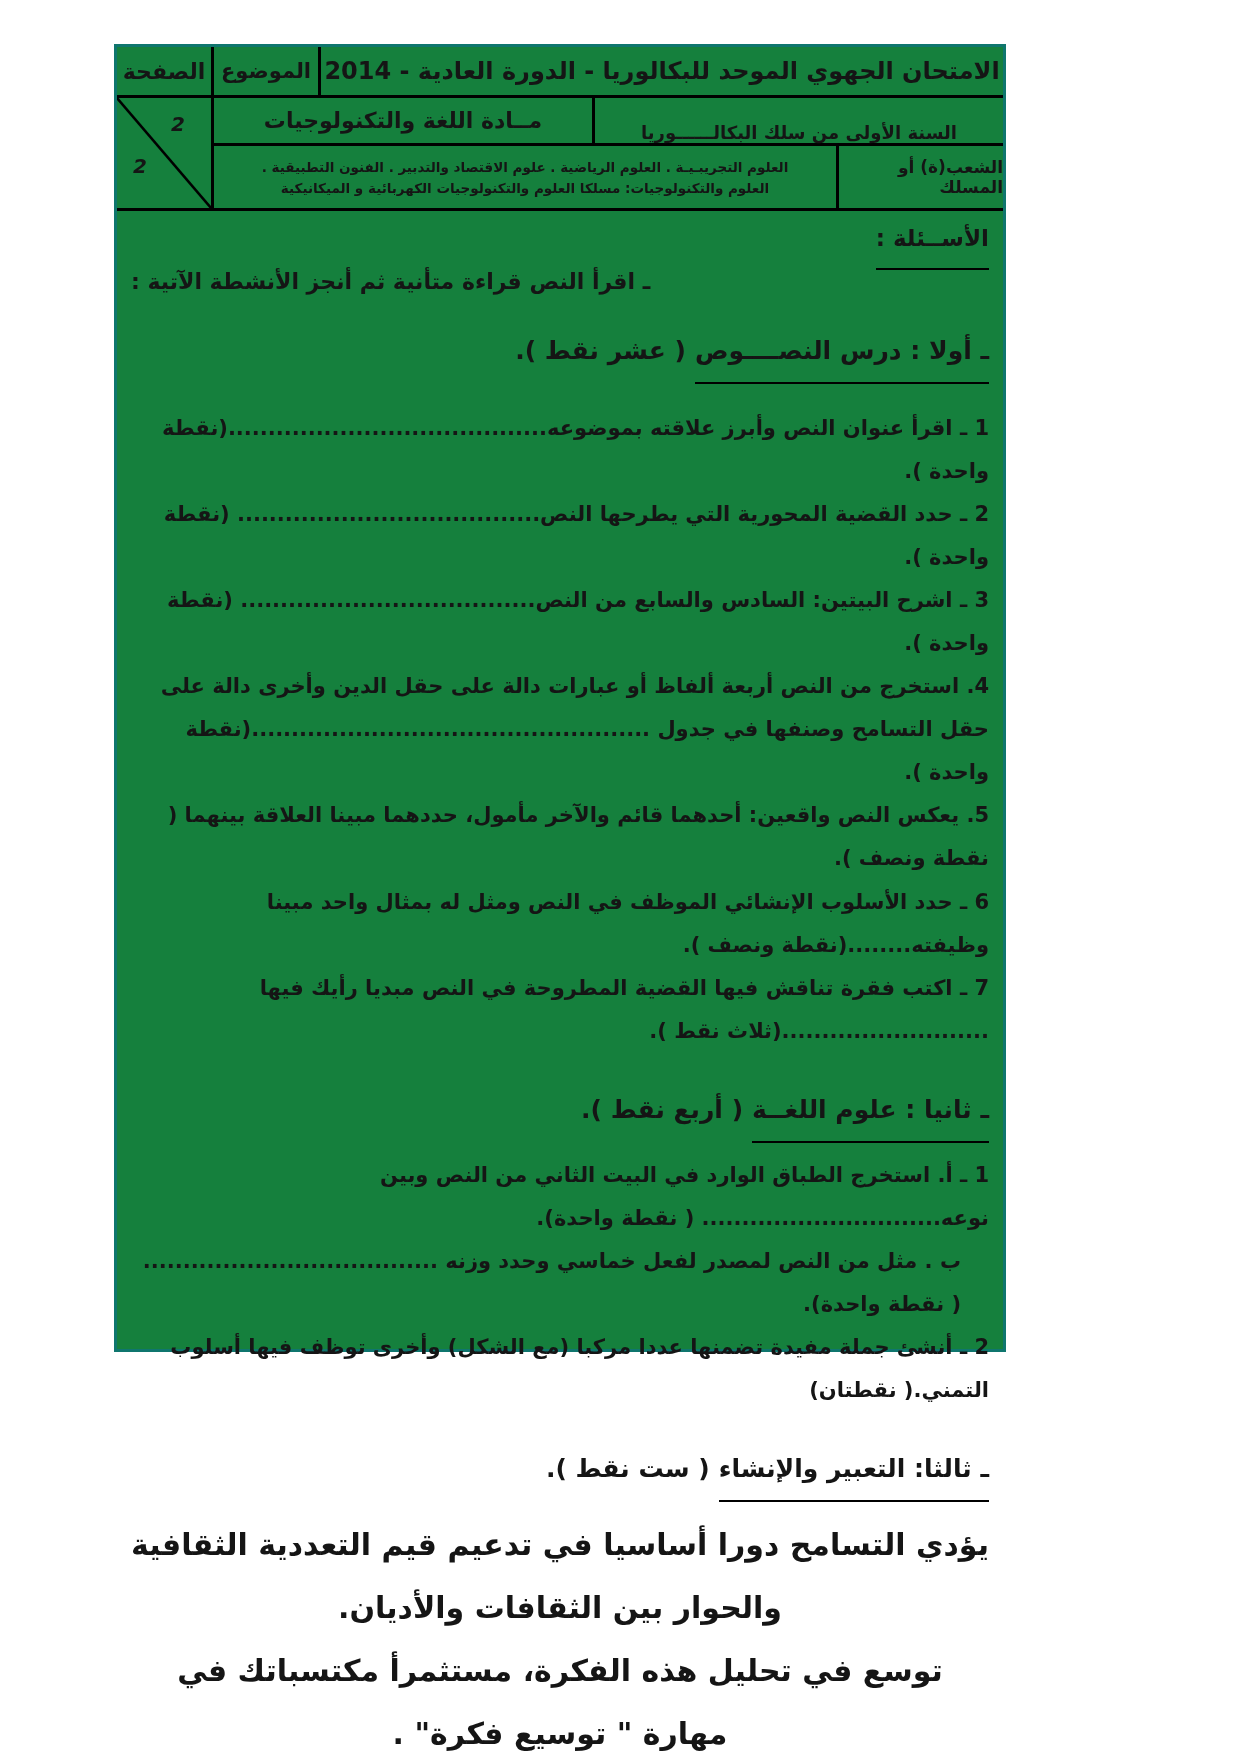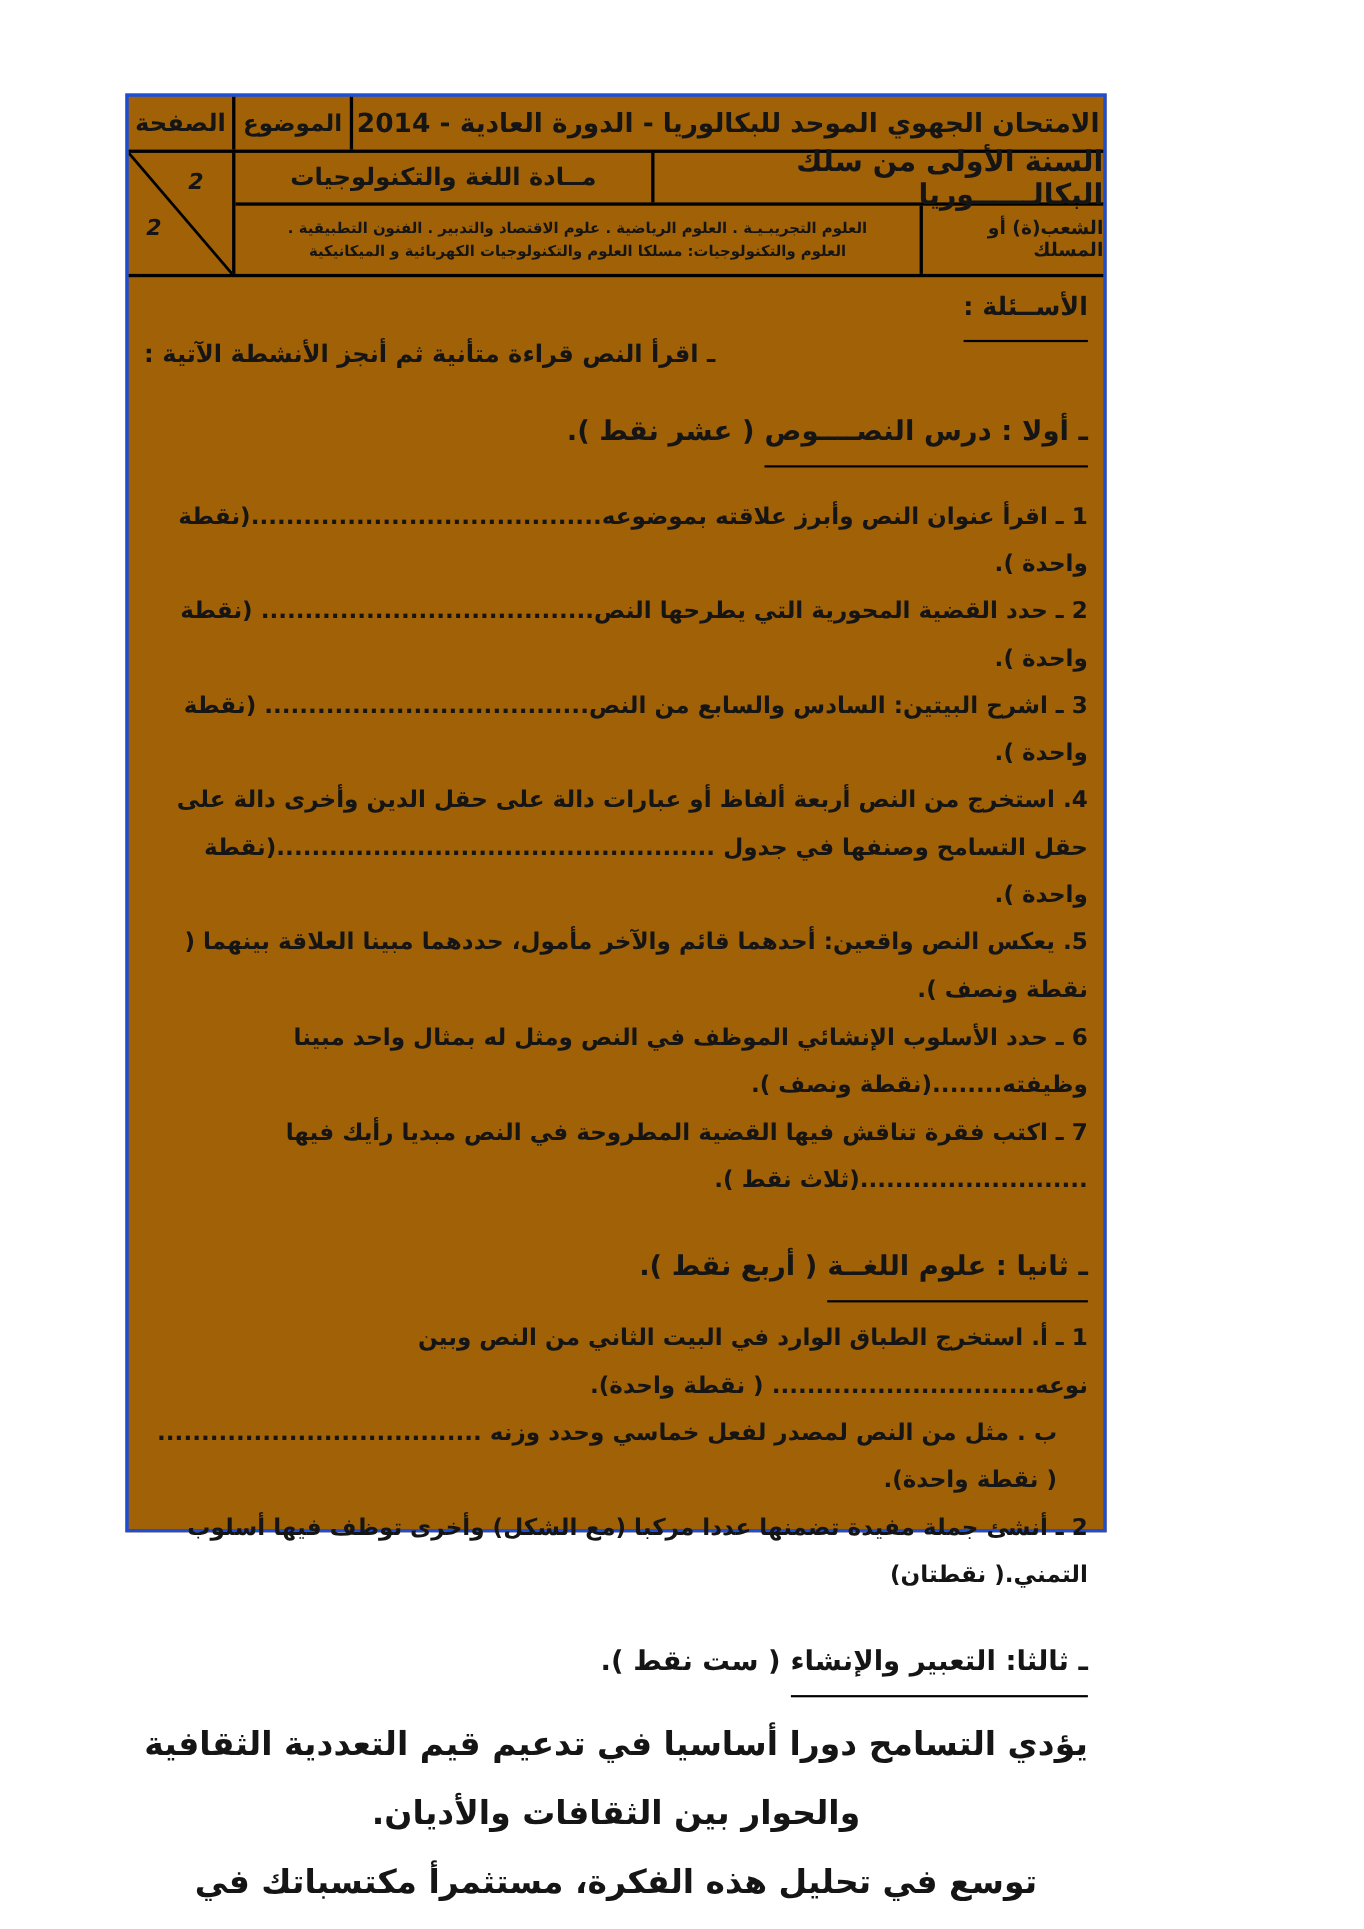--- a/index.html
+++ b/index.html
@@ -6,39 +6,38 @@
   body {
     width: 1240px; height: 1754px;
     background: #ffffff;
     position: relative;
     font-family: "DejaVu Sans", sans-serif;
     color: #151515;
   }
   .doc {
     position: absolute; left: 114px; top: 44px;
     width: 886px; height: 1302px;
-    border: 3px solid #1d4ed8;
-    background: #a16207;
-    margin-top: 41px;
+    border: 3px solid #0f766e;
+    background: #15803d;
   }
   
   .hrow1 { display: flex; direction: ltr; height: 48px; border-bottom: 3px solid #000; }
   .hcell { display: flex; align-items: center; justify-content: center; font-weight: bold; }
   .c-page { width: 94px; border-right: 3px solid #000; font-size: 22px; direction: rtl; }
   .c-subj { width: 104px; border-right: 3px solid #000; font-size: 21px; direction: rtl; }
   .c-title { flex: 1; font-size: 24px; direction: rtl; letter-spacing: .5px; }
   .hrow23 { display: flex; direction: ltr; border-bottom: 3px solid #000; }
   .diag { width: 94px; position: relative; border-right: 3px solid #000; }
   .diagsvg { position: absolute; left: 0; top: 0; width: 100%; height: 100%; }
   .pg1 { position: absolute; top: 14px; right: 26px; font-weight: bold; font-style: italic; font-size: 20px; }
   .pg2 { position: absolute; top: 56px; left: 16px; font-weight: bold; font-style: italic; font-size: 20px; }
   .hright { flex: 1; display: flex; flex-direction: column; }
   .hrow2 { display: flex; direction: ltr; height: 45px; border-bottom: 3px solid #000; }
   .c-subname { width: 378px; border-right: 3px solid #000; font-size: 22px; direction: rtl; }
-  .c-level { flex: 1; font-size: 26px; direction: rtl; }
+  .c-level { flex: 1; font-size: 18px; direction: rtl; align-items: flex-end; }
   .hrow3 { display: flex; direction: ltr; height: 62px; }
   .c-branches { flex: 1; border-right: 3px solid #000; flex-direction: column; gap: 5px; font-size: 13.5px; direction: rtl; }
   .c-track { width: 164px; font-size: 17px; direction: rtl; text-align: right; }
   
   .content { direction: rtl; text-align: right; padding: 14px 14px 0 14px; font-weight: bold; }
   .u { border-bottom: 2px solid #000; padding-bottom: 17px; }
   .q-heading { font-size: 23px; }
   .intro { text-align: left; font-size: 22px; margin-top: 18px; }
   .sec-heading { font-size: 25px; margin-top: 42px; }
   .pts { margin-right: 9px; }

